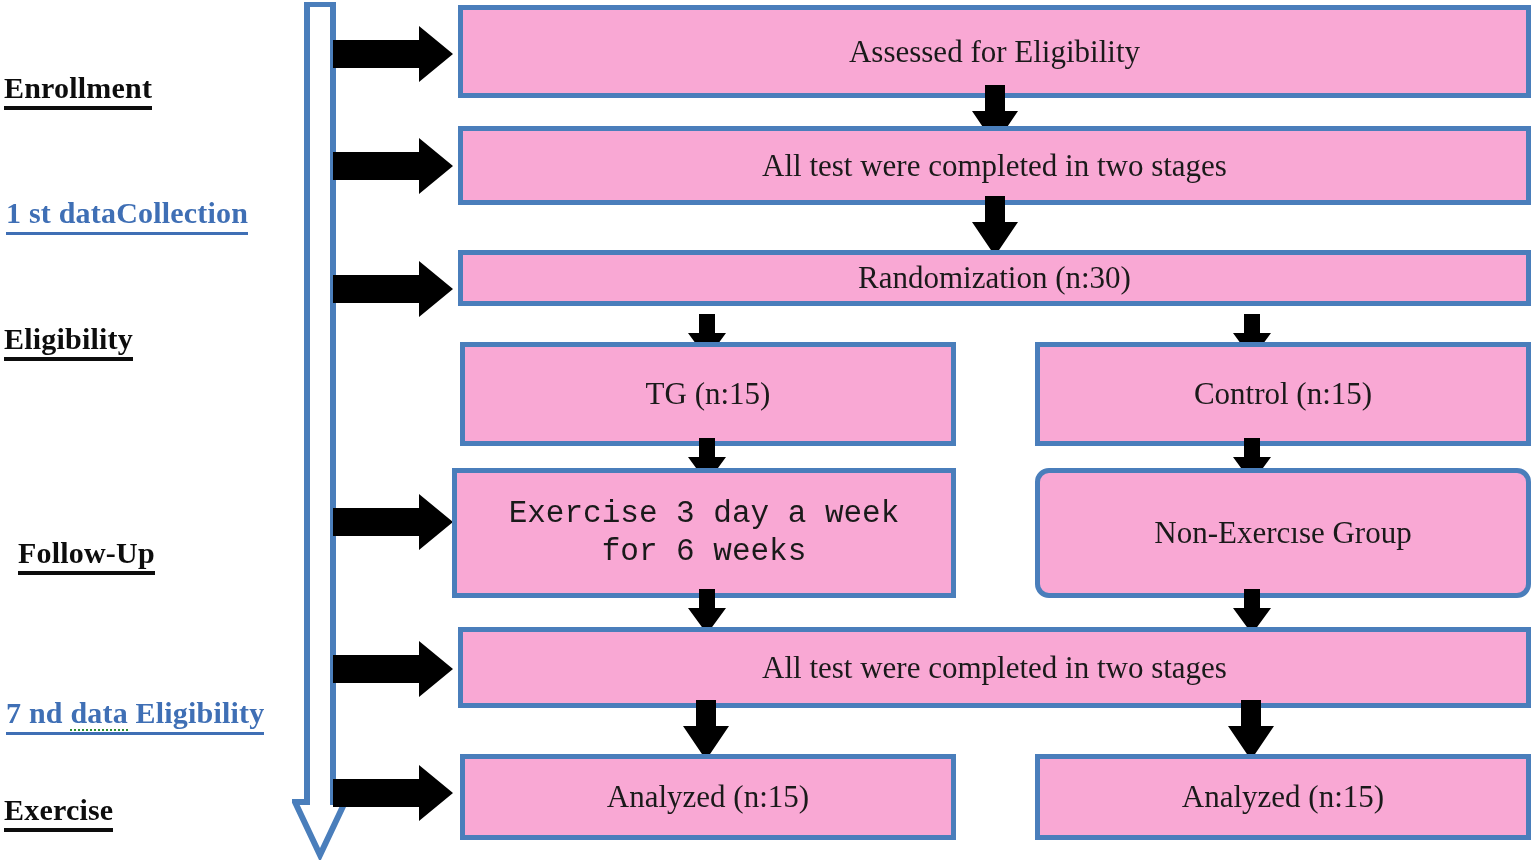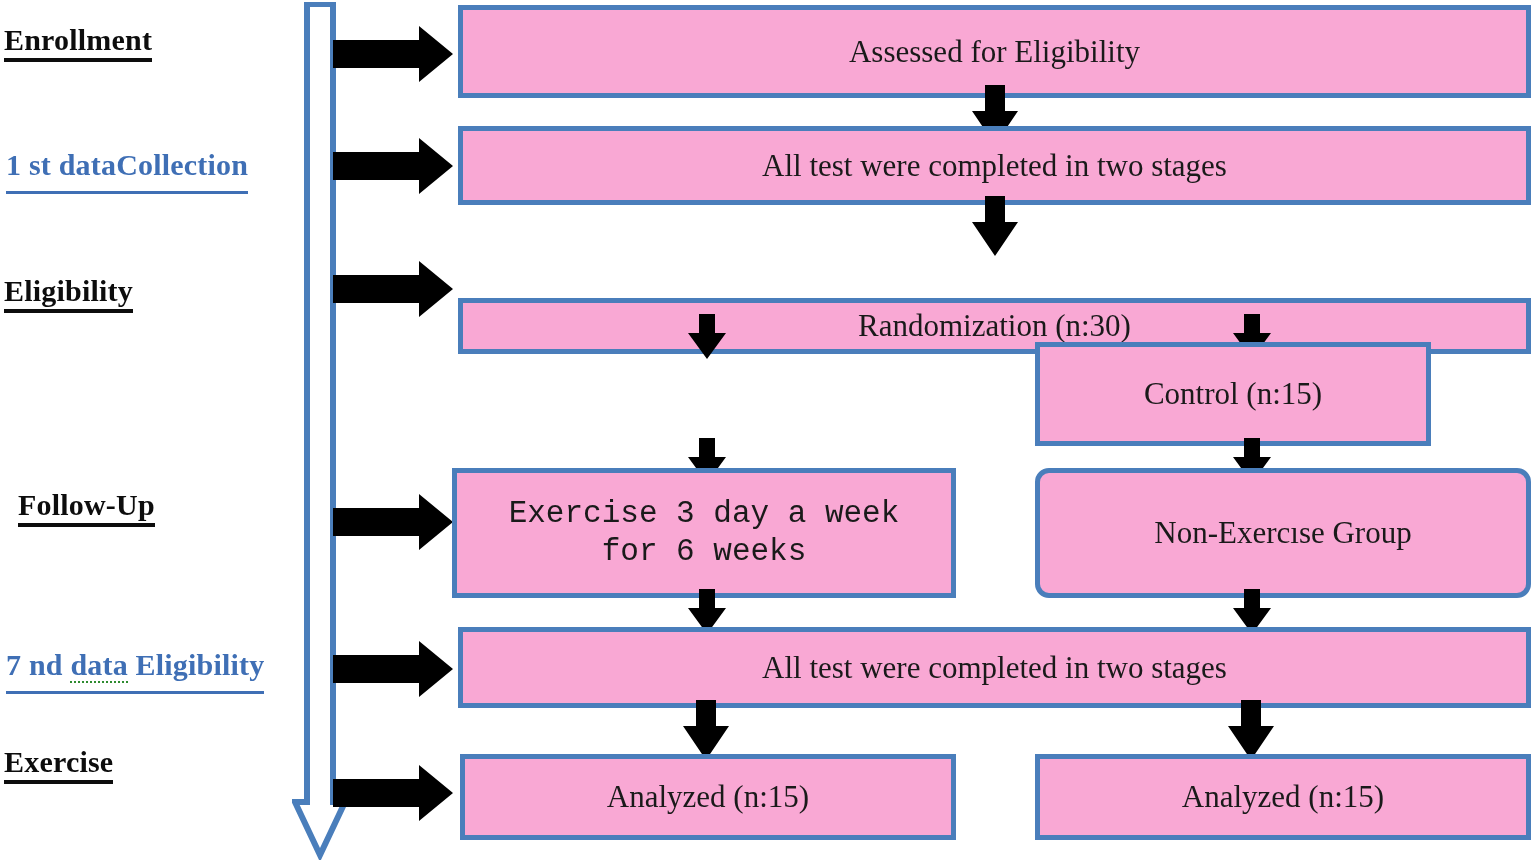--- a/index.html
+++ b/index.html
@@ -19,30 +19,31 @@
 
   
   .stage-label {
     position: absolute;
     font-family: "Liberation Serif", "DejaVu Serif", serif;
     font-weight: bold;
     font-size: 30px;
     line-height: 1;
     white-space: nowrap;
     letter-spacing: 0.2px;
+    margin-top: 48px;
   }
   .stage-label.black {
     color: #0d0d0d;
     border-bottom: 4px solid #0d0d0d;
     padding-bottom: 3px;
   }
   .stage-label.blue {
     color: #3f6fb5;
     border-bottom: 3px solid #3f6fb5;
-    padding-bottom: 11px;
+    padding-bottom: 4px;
   }
   .spellcheck {
     border-bottom: 2px dotted #2e8b30;
     padding-bottom: 0px;
   }
 
   
   .big-arrow {
     position: absolute;
     left: 292px;
@@ -151,33 +152,36 @@
   </svg>
 
   <div class="box" style="left:458px; top:126px; width:1073px; height:79px;">
     <span class="box-text">All test were completed in two stages</span>
   </div>
 
   <svg class="v-arrow" style="left:972px; top:196px;" viewBox="0 0 46 62">
     <polygon points="13,0 33,0 33,26 46,26 23,60 0,26 13,26" fill="#000000"></polygon>
   </svg>
 
-  <div class="box" style="left:458px; top:250px; width:1073px; height:56px;margin-top:48px;">
+  <div class="box" style="left:458px; top:250px; width:1073px; height:56px;">
     <span class="box-text">Randomization (n:30)</span>
   </div>
 
   <svg class="v-arrow small" style="left:688px; top:314px;" viewBox="0 0 38 46">
     <polygon points="11,0 27,0 27,19 38,19 19,45 0,19 11,19" fill="#000000"></polygon>
   </svg>
   <svg class="v-arrow small" style="left:1233px; top:314px;" viewBox="0 0 38 46">
     <polygon points="11,0 27,0 27,19 38,19 19,45 0,19 11,19" fill="#000000"></polygon>
   </svg>
 
-
-  <div class="box" style="left:1035px; top:342px; width:396px; height:104px;">
+  <div class="box" style="left:460px; top:342px; width:496px; height:104px;">
+    <span class="box-text">TG (n:15)</span>
+  </div>
+
+  <div class="box" style="left:1035px; top:342px; width:496px; height:104px;">
     <span class="box-text">Control (n:15)</span>
   </div>
 
   <svg class="v-arrow small" style="left:688px; top:438px;" viewBox="0 0 38 46">
     <polygon points="11,0 27,0 27,19 38,19 19,45 0,19 11,19" fill="#000000"></polygon>
   </svg>
   <svg class="v-arrow small" style="left:1233px; top:438px;" viewBox="0 0 38 46">
     <polygon points="11,0 27,0 27,19 38,19 19,45 0,19 11,19" fill="#000000"></polygon>
   </svg>
 

